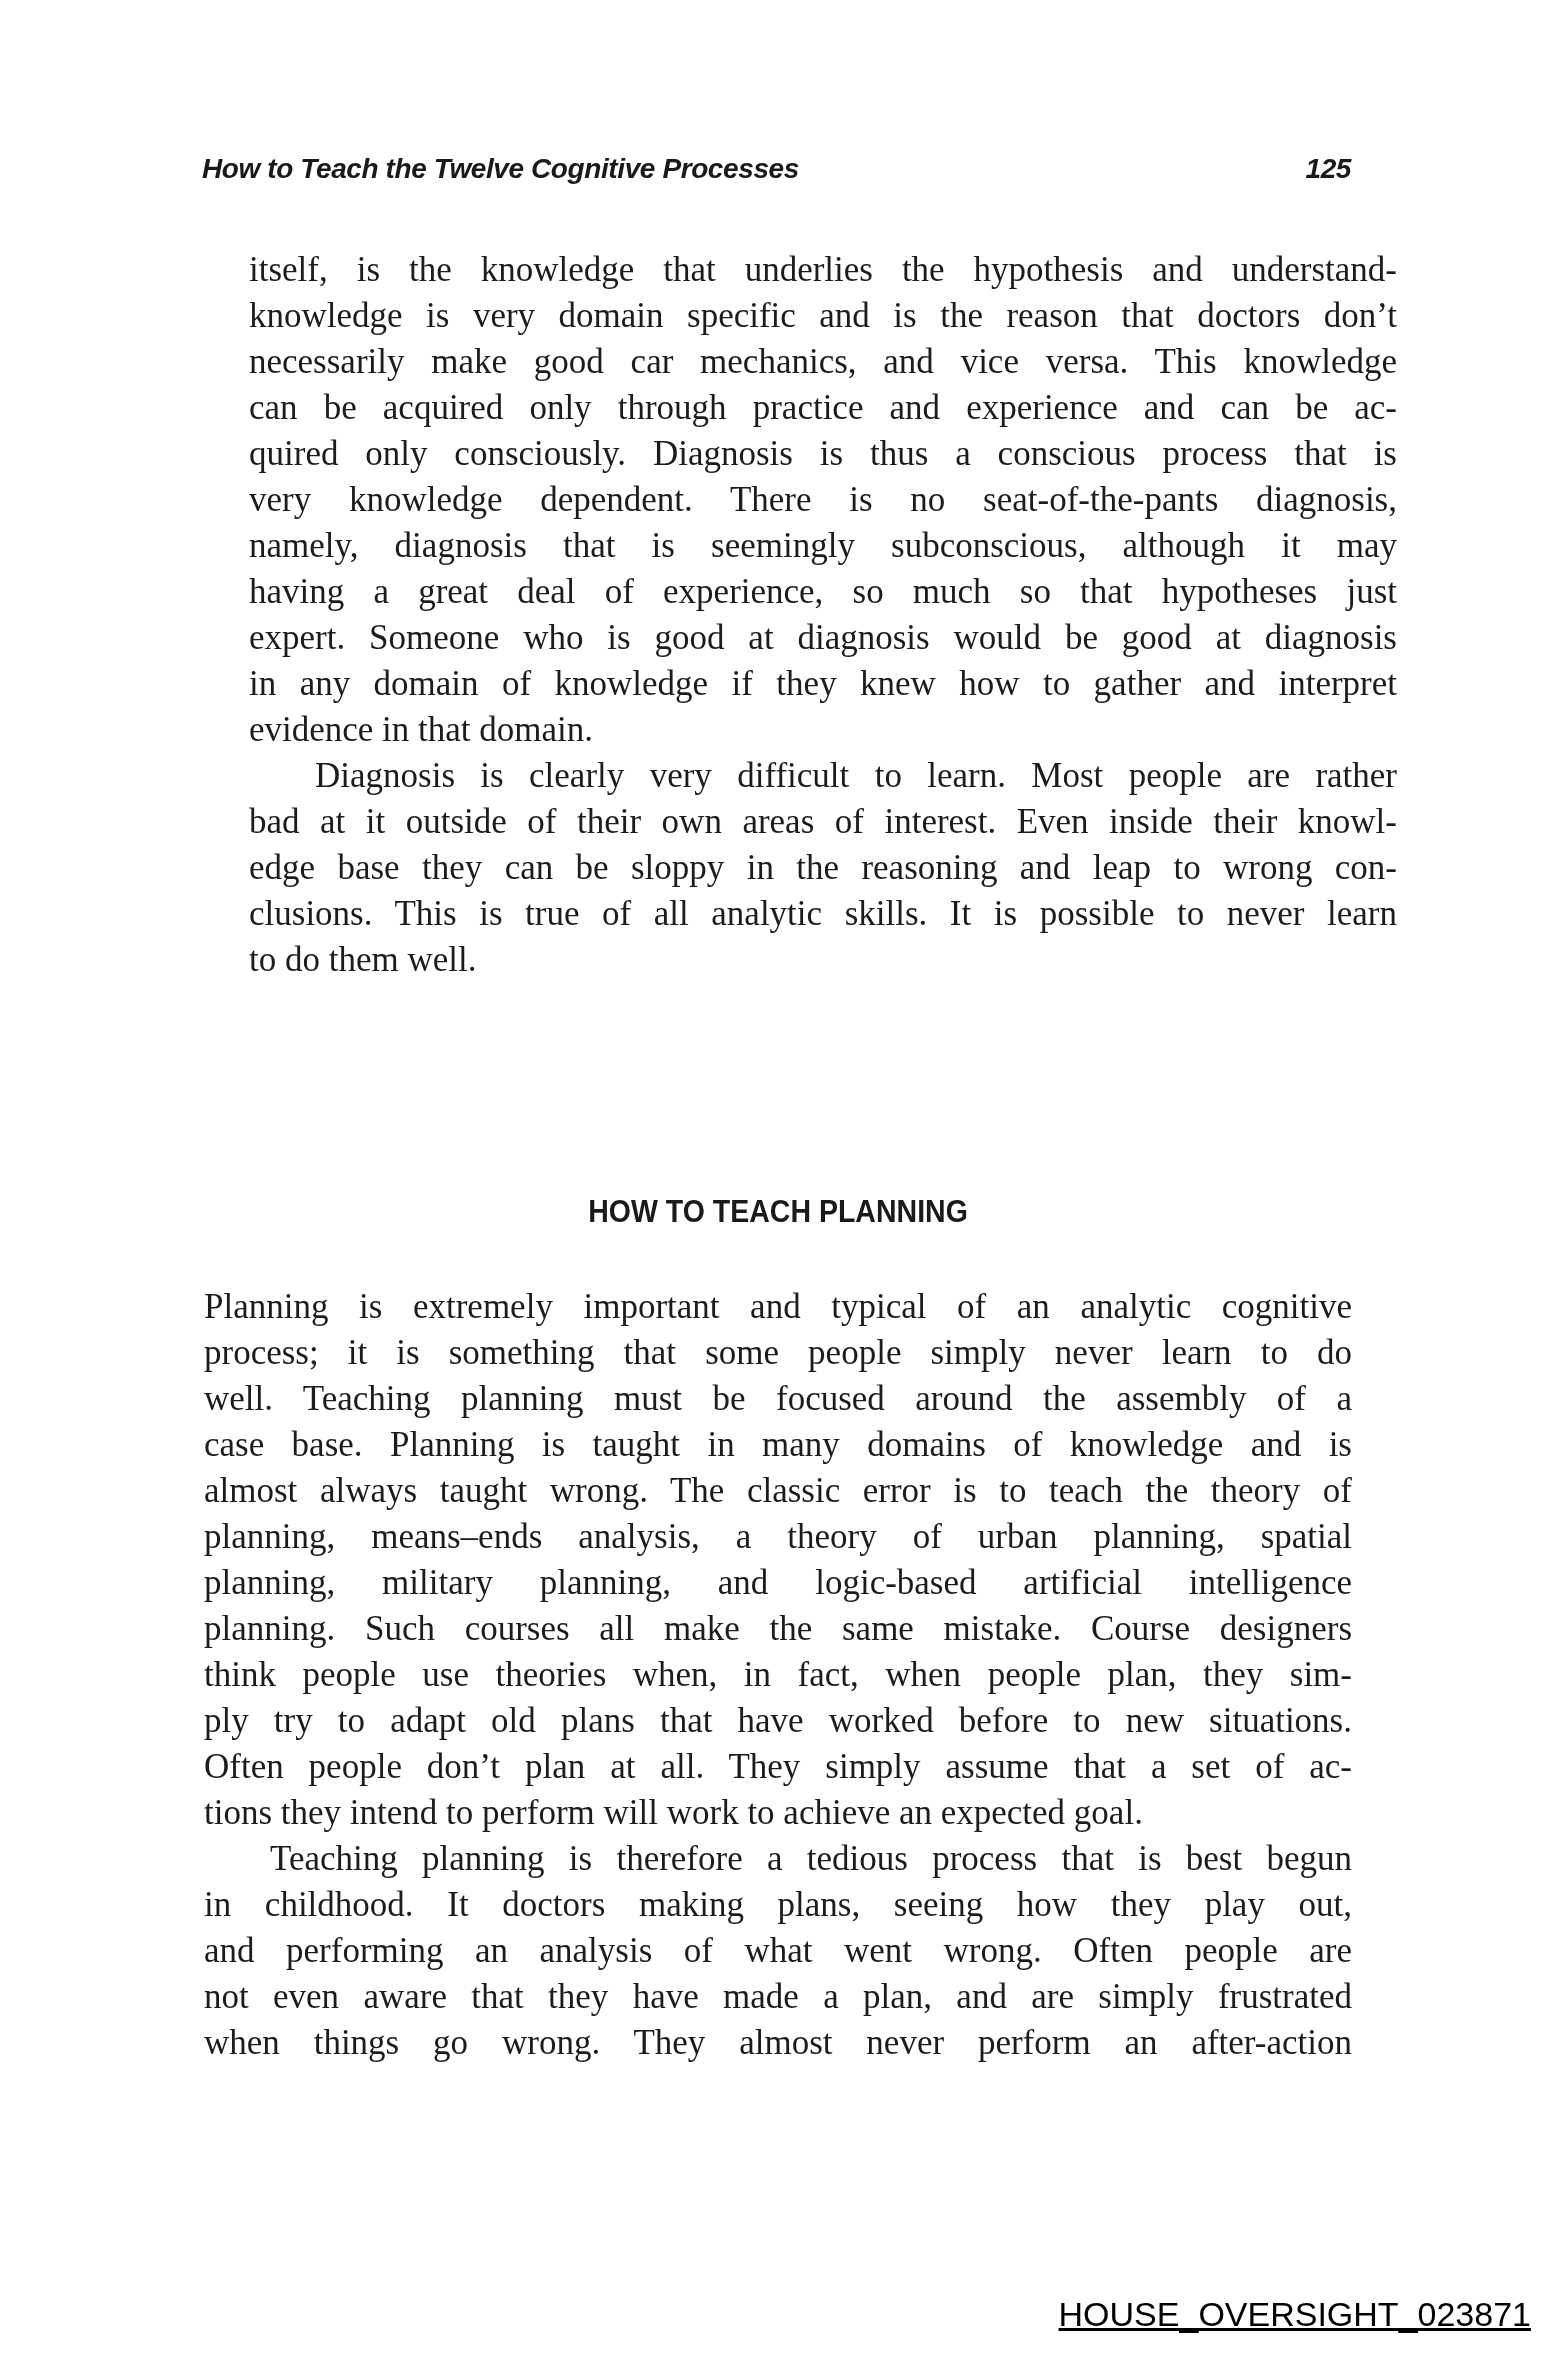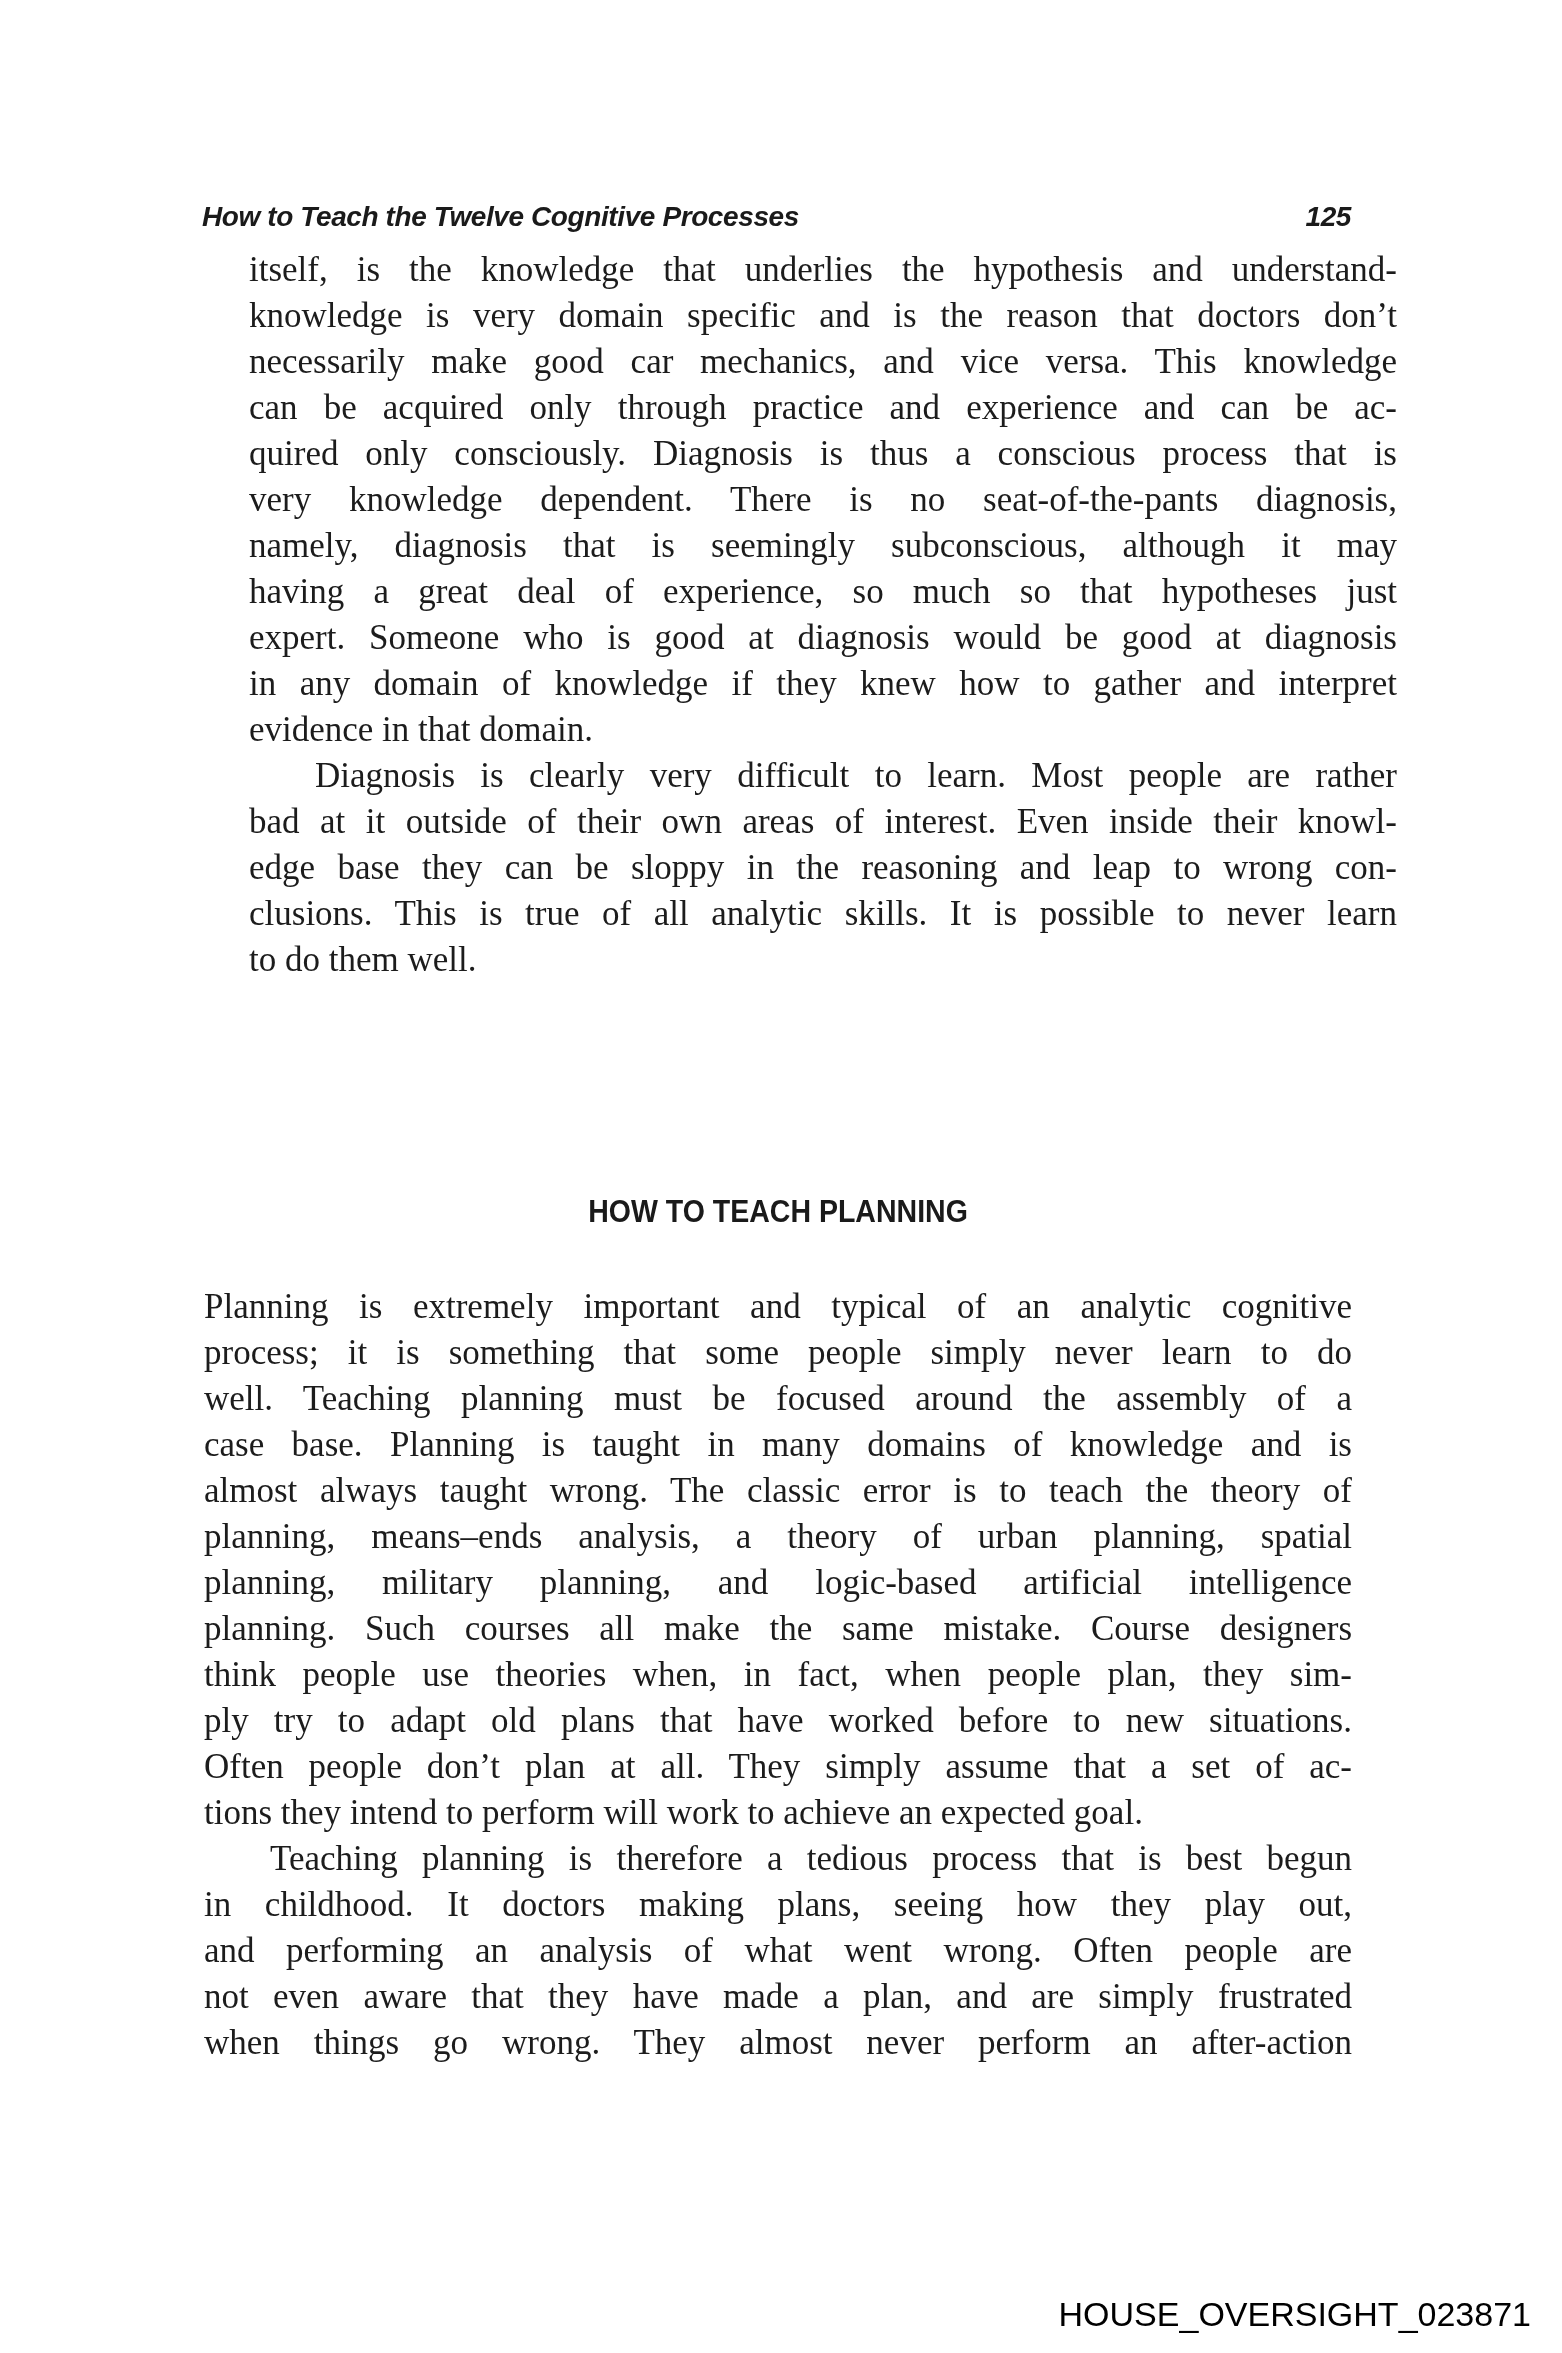--- a/index.html
+++ b/index.html
@@ -1,20 +1,20 @@
 <!DOCTYPE html>
 <html style="font-size:13.6px"><head>
 <meta charset="utf-8">
 <style>
   html, body { margin: 0; padding: 0; background: #ffffff; }
   body { width: 1562px; height: 2354px; position: relative; overflow: hidden; }
   .page-header {
     position: absolute; left: 202px; top: 153px; width: 1149px; height: 43px;
     font-family: "Liberation Sans", sans-serif; font-weight: bold; font-style: italic;
-    font-size: 28px; color: #1a1a1a; letter-spacing: -0.4px; margin-top: 48px;
+    font-size: 28px; color: #1a1a1a; letter-spacing: -0.4px;
   }
   .page-header .title { position: absolute; left: 0; top: 0; }
   .page-header .num { position: absolute; right: 0; top: 0; }
   .body-text {
     position: absolute; left: 204px; width: 1148px;
     font-family: "Liberation Serif", serif; font-size: 35px; color: #1c1c1c;
   }
   .line {
     height: 46px; line-height: 46px; white-space: nowrap;
     text-align: justify; text-align-last: justify; display: block;
@@ -23,21 +23,21 @@
   .line.indent { padding-left: 66px; }
   #block1 { top: 247px; margin-left: 45px; }
   #block2 { top: 1284px; }
   .section-heading {
     position: absolute; left: 204px; width: 1148px; top: 1194px;
     text-align: center; font-family: "Liberation Sans", sans-serif; font-weight: bold;
     font-size: 31px; color: #1a1a1a; transform: scaleX(0.92);
   }
   .bates {
     position: absolute; right: 31px; top: 2295px;
-    font-family: "Liberation Sans", sans-serif; font-size: 34px; color: #000;
+    font-family: "Liberation Sans", sans-serif; font-size: 34px; color: #000; text-decoration: underline;
   }
 </style>
 </head>
 <body>
 
 <div class="page-header">
   <span class="title">How to Teach the Twelve Cognitive Processes</span>
   <span class="num">125</span>
 </div>
 

